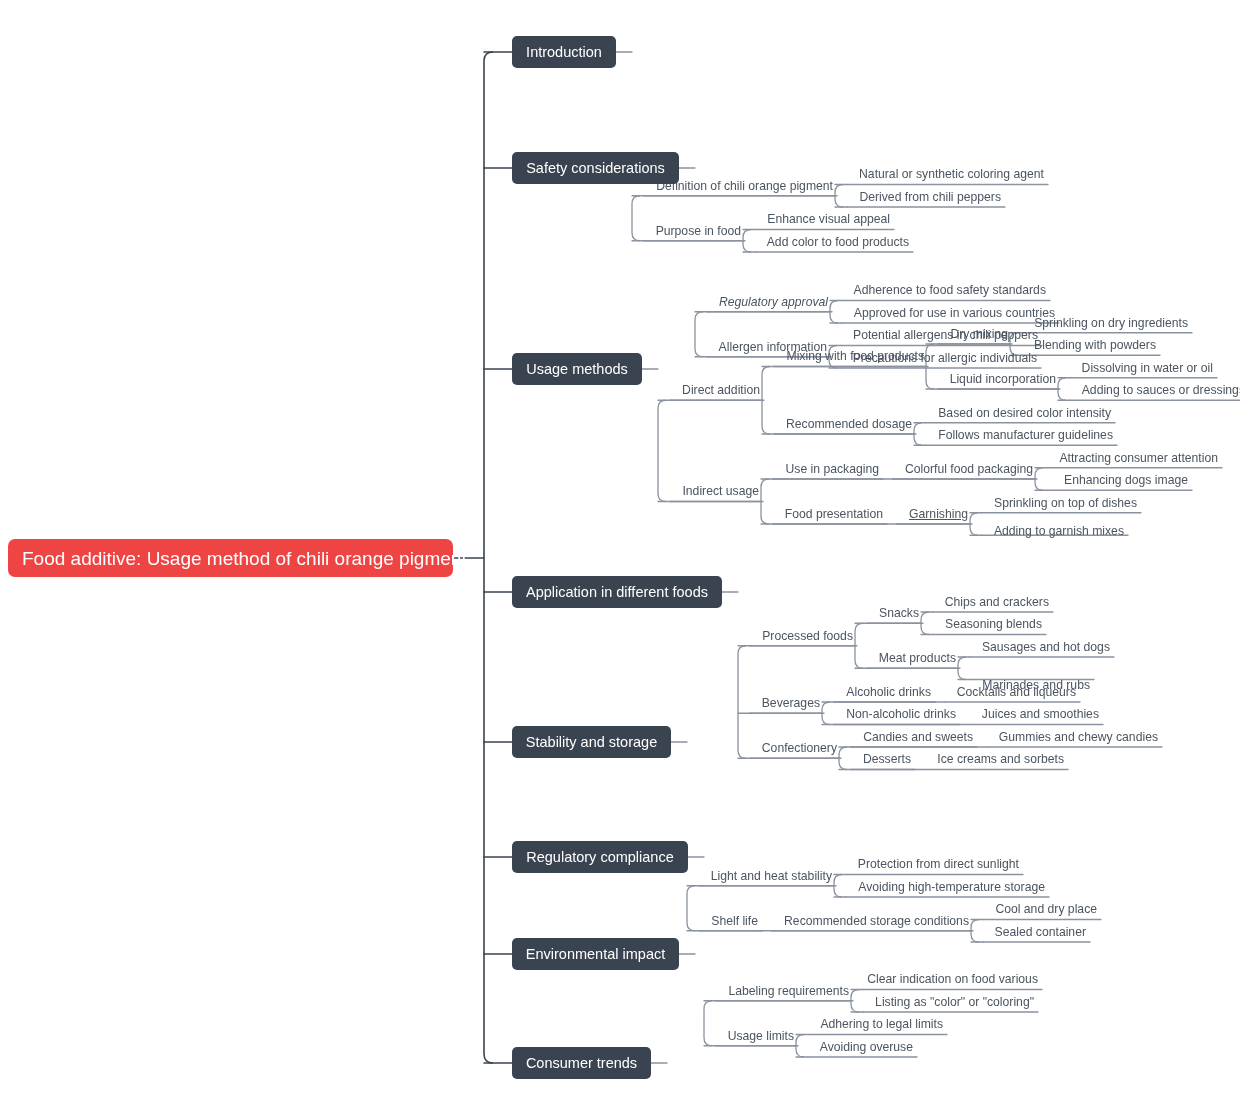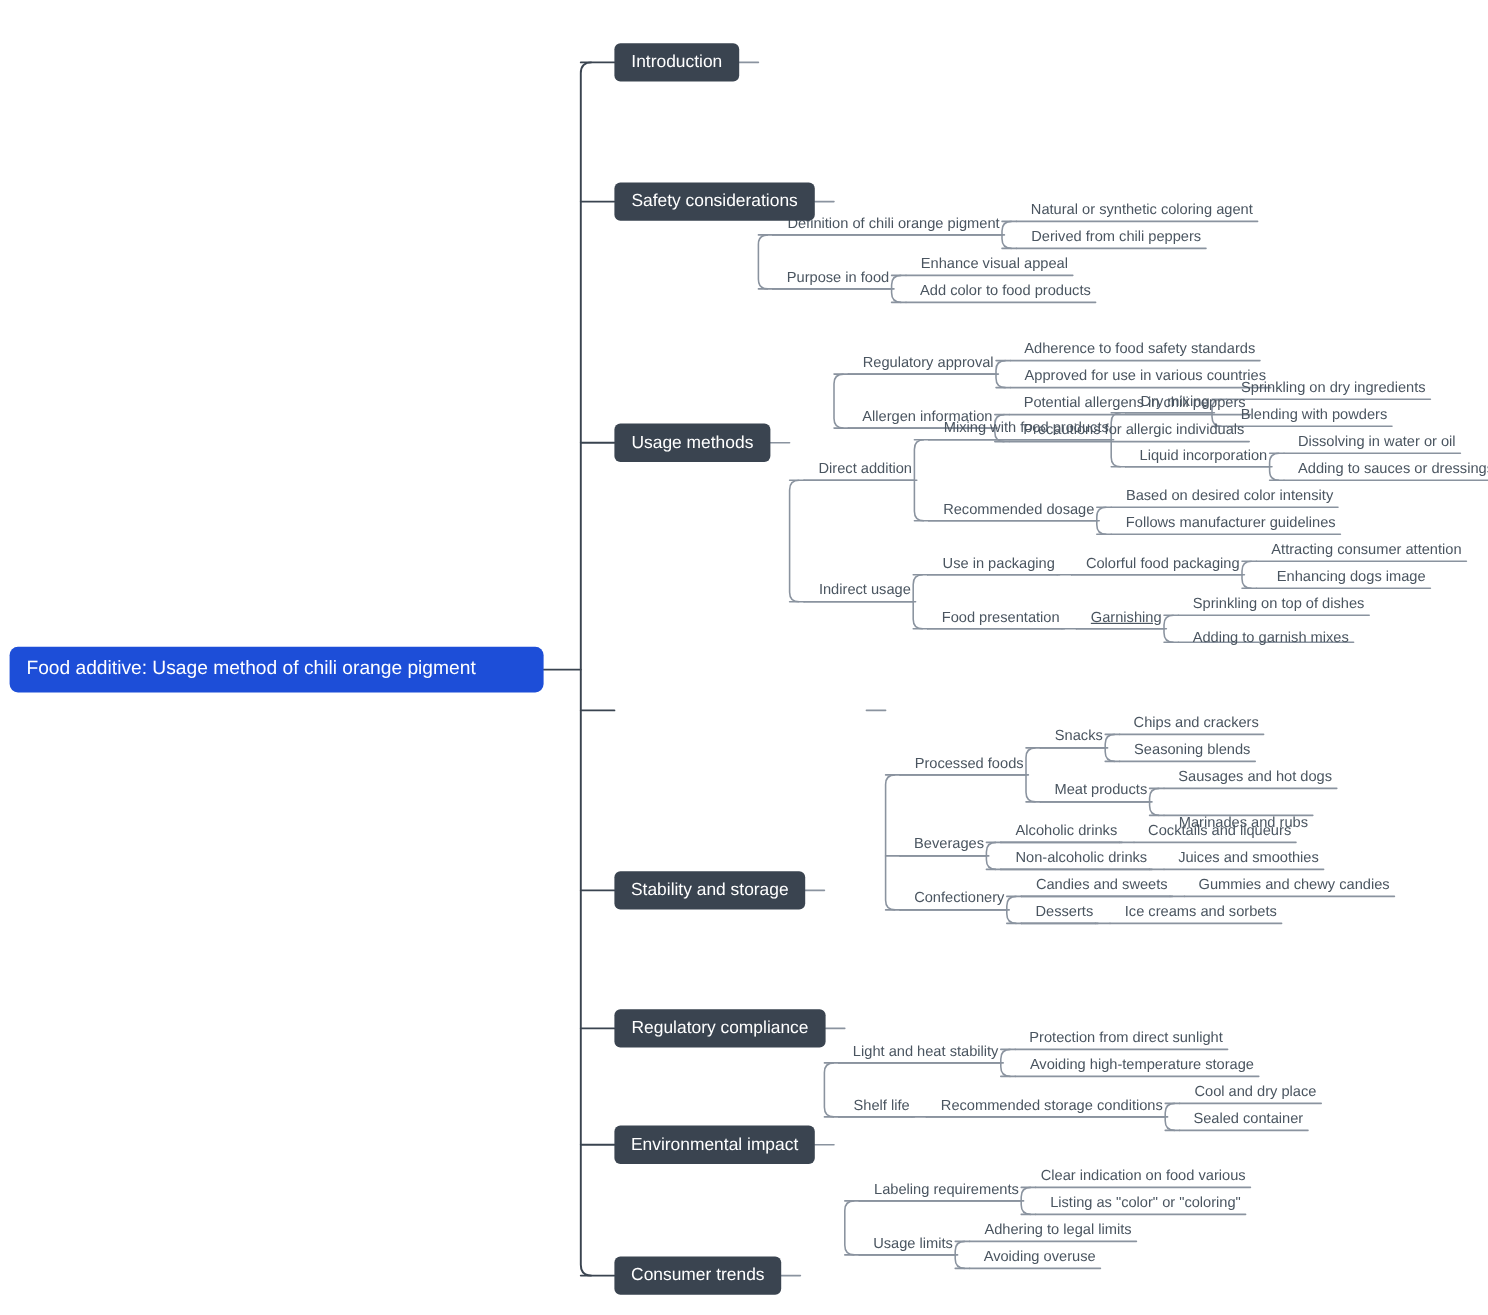--- a/index.html
+++ b/index.html
@@ -8,22 +8,22 @@
     font-family:"Liberation Sans","DejaVu Sans",sans-serif;
     -webkit-font-smoothing:antialiased;
   }
   #map{position:absolute;left:0;top:0;width:1240px;height:1096px;}
   #svg{position:absolute;left:0;top:0;width:1240px;height:1096px;pointer-events:none;}
 
   .node{position:absolute;white-space:nowrap;}
 
   
   .n-root{
-    background:#1d4ed8;color:#ffffff;border-radius:7px;
-    font-size:16px;line-height:1;
+    background:#ef4444;color:#ffffff;border-radius:7px;
+    font-size:19px;line-height:1;
     display:flex;align-items:center;justify-content:flex-start;
     padding:0 14px;box-sizing:border-box;
     box-shadow:0 0 0 0 rgba(0,0,0,0);
   }
   
   .n-l1{
     background:#3a4450;color:#ffffff;border-radius:5px;
     font-size:14.5px;line-height:1;
     display:flex;align-items:center;justify-content:center;
     padding:0 14px;box-sizing:border-box;
@@ -271,21 +271,21 @@
     </svg>
 <div class="node n-root" style="left: 8px; top: 539px; width: 445px; height: 38px;">Food additive: Usage method of chili orange pigment</div>
     <div class="node n-l1" style="left: 512px; top: 36px; width: 104px; height: 32px;">Introduction</div>
     <div class="node n-txt" style="left: 644px; top: 173.25px; width: 193px; height: 22.5px;">Definition of chili orange pigment</div>
     <div class="node n-txt" style="left: 847px; top: 162px; width: 201px; height: 22.5px;">Natural or synthetic coloring agent</div>
     <div class="node n-txt" style="left: 847px; top: 184.5px; width: 158px; height: 22.5px;">Derived from chili peppers</div>
     <div class="node n-txt" style="left: 644px; top: 218.25px; width: 101px; height: 22.5px;">Purpose in food</div>
     <div class="node n-txt" style="left: 755px; top: 207px; width: 139px; height: 22.5px;">Enhance visual appeal</div>
     <div class="node n-txt" style="left: 755px; top: 229.5px; width: 158px; height: 22.5px;">Add color to food products</div>
     <div class="node n-l1" style="left: 512px; top: 152px; width: 167px; height: 32px;">Safety considerations</div>
-    <div class="node n-txt" style="left: 707px; top: 289.25px; width: 125px; height: 22.5px;">Regulatory approval</div>
+    <div class="node n-txt" style="left: 707px; top: 289.25px; width: 125px; height: 22.5px; font-style: italic;">Regulatory approval</div>
     <div class="node n-txt" style="left: 842px; top: 278px; width: 208px; height: 22.5px;">Adherence to food safety standards</div>
     <div class="node n-txt" style="left: 842px; top: 300.5px; width: 217px; height: 22.5px;">Approved for use in various countries</div>
     <div class="node n-txt" style="left: 707px; top: 334.25px; width: 124px; height: 22.5px;">Allergen information</div>
     <div class="node n-txt" style="left: 841px; top: 323px; width: 201px; height: 22.5px;">Potential allergens in chili peppers</div>
     <div class="node n-txt" style="left: 841px; top: 345.5px; width: 200px; height: 22.5px;">Precautions for allergic individuals</div>
     <div class="node n-l1" style="left: 512px; top: 353px; width: 130px; height: 32px;">Usage methods</div>
     <div class="node n-txt" style="left: 670px; top: 377.75px; width: 94px; height: 22.5px;">Direct addition</div>
     <div class="node n-txt" style="left: 774px; top: 344px; width: 154px; height: 22.5px;">Mixing with food products</div>
     <div class="node n-txt" style="left: 938px; top: 321.5px; width: 74px; height: 22.5px;">Dry mixing</div>
     <div class="node n-txt" style="left: 1022px; top: 310.25px; width: 170px; height: 22.5px;">Sprinkling on dry ingredients</div>
@@ -298,20 +298,21 @@
     <div class="node n-txt" style="left: 926px; top: 422.75px; width: 191px; height: 22.5px;">Follows manufacturer guidelines</div>
     <div class="node n-txt" style="left: 670px; top: 479px; width: 93px; height: 22.5px;">Indirect usage</div>
     <div class="node n-txt" style="left: 773px; top: 456.5px; width: 110px; height: 22.5px;">Use in packaging</div>
     <div class="node n-txt" style="left: 893px; top: 456.5px; width: 144px; height: 22.5px;">Colorful food packaging</div>
     <div class="node n-txt" style="left: 1047px; top: 445.25px; width: 175px; height: 22.5px;">Attracting consumer attention</div>
     <div class="node n-txt" style="left: 1047px; top: 467.75px; width: 145px; height: 22.5px;">Enhancing dogs image</div>
     <div class="node n-txt" style="left: 773px; top: 501.5px; width: 114px; height: 22.5px;">Food presentation</div>
     <div class="node n-txt" style="left: 897px; top: 501.5px; width: 75px; height: 22.5px; text-decoration: underline;">Garnishing</div>
     <div class="node n-txt" style="left: 982px; top: 490.25px; width: 159px; height: 22.5px;">Sprinkling on top of dishes</div>
     <div class="node n-txt" style="left: 982px; top: 512.75px; width: 146px; height: 28px;">Adding to garnish mixes</div>
+    <div class="node n-l1" style="left: 512px; top: 576px; width: 210px; height: 32px;">Application in different foods</div>
     <div class="node n-txt" style="left: 750px; top: 623.25px; width: 107px; height: 22.5px;">Processed foods</div>
     <div class="node n-txt" style="left: 867px; top: 600.75px; width: 56px; height: 22.5px;">Snacks</div>
     <div class="node n-txt" style="left: 933px; top: 589.5px; width: 120px; height: 22.5px;">Chips and crackers</div>
     <div class="node n-txt" style="left: 933px; top: 612px; width: 113px; height: 22.5px;">Seasoning blends</div>
     <div class="node n-txt" style="left: 867px; top: 645.75px; width: 93px; height: 22.5px;">Meat products</div>
     <div class="node n-txt" style="left: 970px; top: 634.5px; width: 144px; height: 22.5px;">Sausages and hot dogs</div>
     <div class="node n-txt" style="left: 970px; top: 657px; width: 124px; height: 38px;">Marinades and rubs</div>
     <div class="node n-txt" style="left: 750px; top: 690.75px; width: 74px; height: 22.5px;">Beverages</div>
     <div class="node n-txt" style="left: 834px; top: 679.5px; width: 101px; height: 22.5px;">Alcoholic drinks</div>
     <div class="node n-txt" style="left: 945px; top: 679.5px; width: 135px; height: 22.5px;">Cocktails and liqueurs</div>

